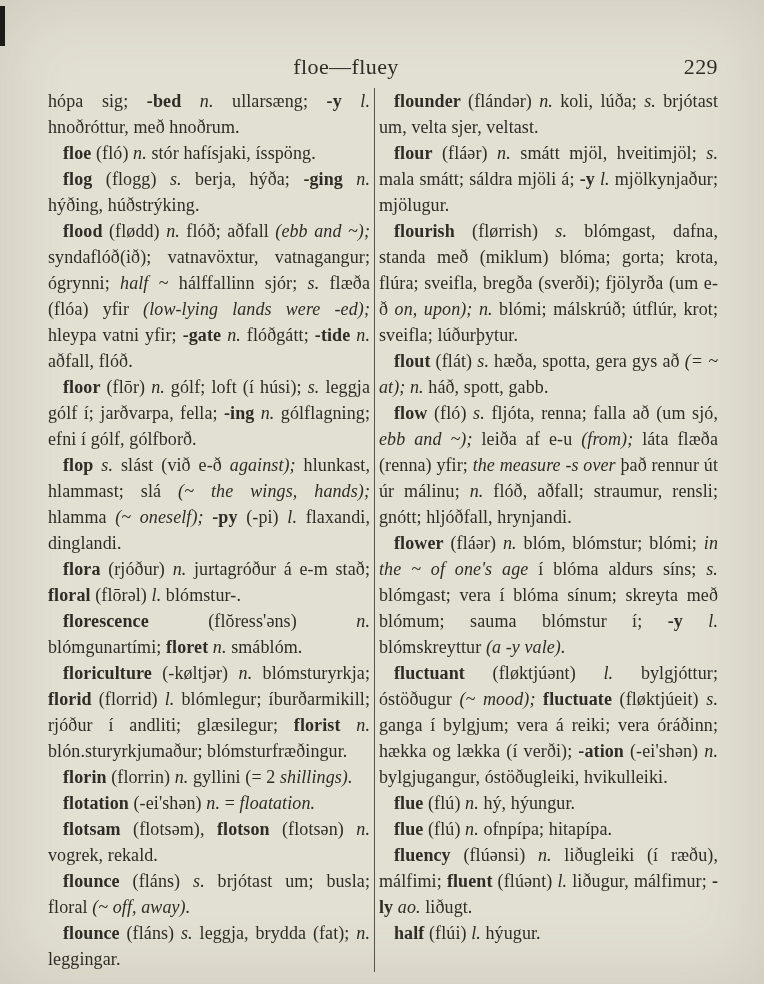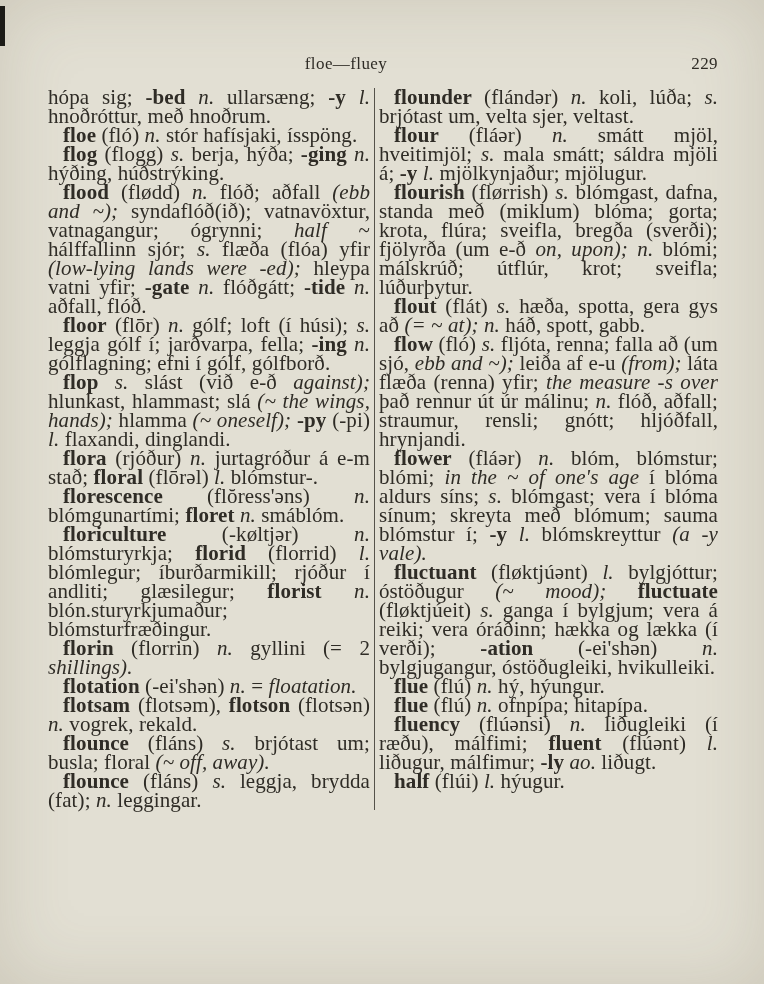--- a/index.html
+++ b/index.html
@@ -15,36 +15,36 @@
     position:absolute;inset:0;pointer-events:none;
     box-shadow:inset 0 0 70px rgba(110,100,70,0.18);
   }
   .corner-mark{
     position:absolute;left:0;top:6px;width:5px;height:40px;
     background:#1c1b17;
   }
   .page-header{
     position:absolute;top:54px;left:36px;right:46px;
     height:22px;
-    font-size:17px;
+    font-size:22px;
     letter-spacing:0.4px;
   }
   .header-title{
     display:block;text-align:center;padding-right:62px;
   }
   .page-number{
     position:absolute;right:0;top:0;
   }
   .content{
     position:absolute;top:88px;left:48px;right:46px;
     display:flex;
   }
   .col{
-    font-size:21px;
-    line-height:19px;
+    font-size:18px;
+    line-height:26px;
     text-align:justify;
     letter-spacing:0.1px;
   }
   .col-left{width:322px;}
   .divider{width:1px;background:#55524a;margin-left:4px;margin-right:4px;align-self:stretch;}
   .col-right{flex:1;}
   p.entry{margin:0;text-indent:15px;}
   p.entry.no-indent{text-indent:0;}
   .b{font-weight:bold;}
   .i{font-style:italic;}

